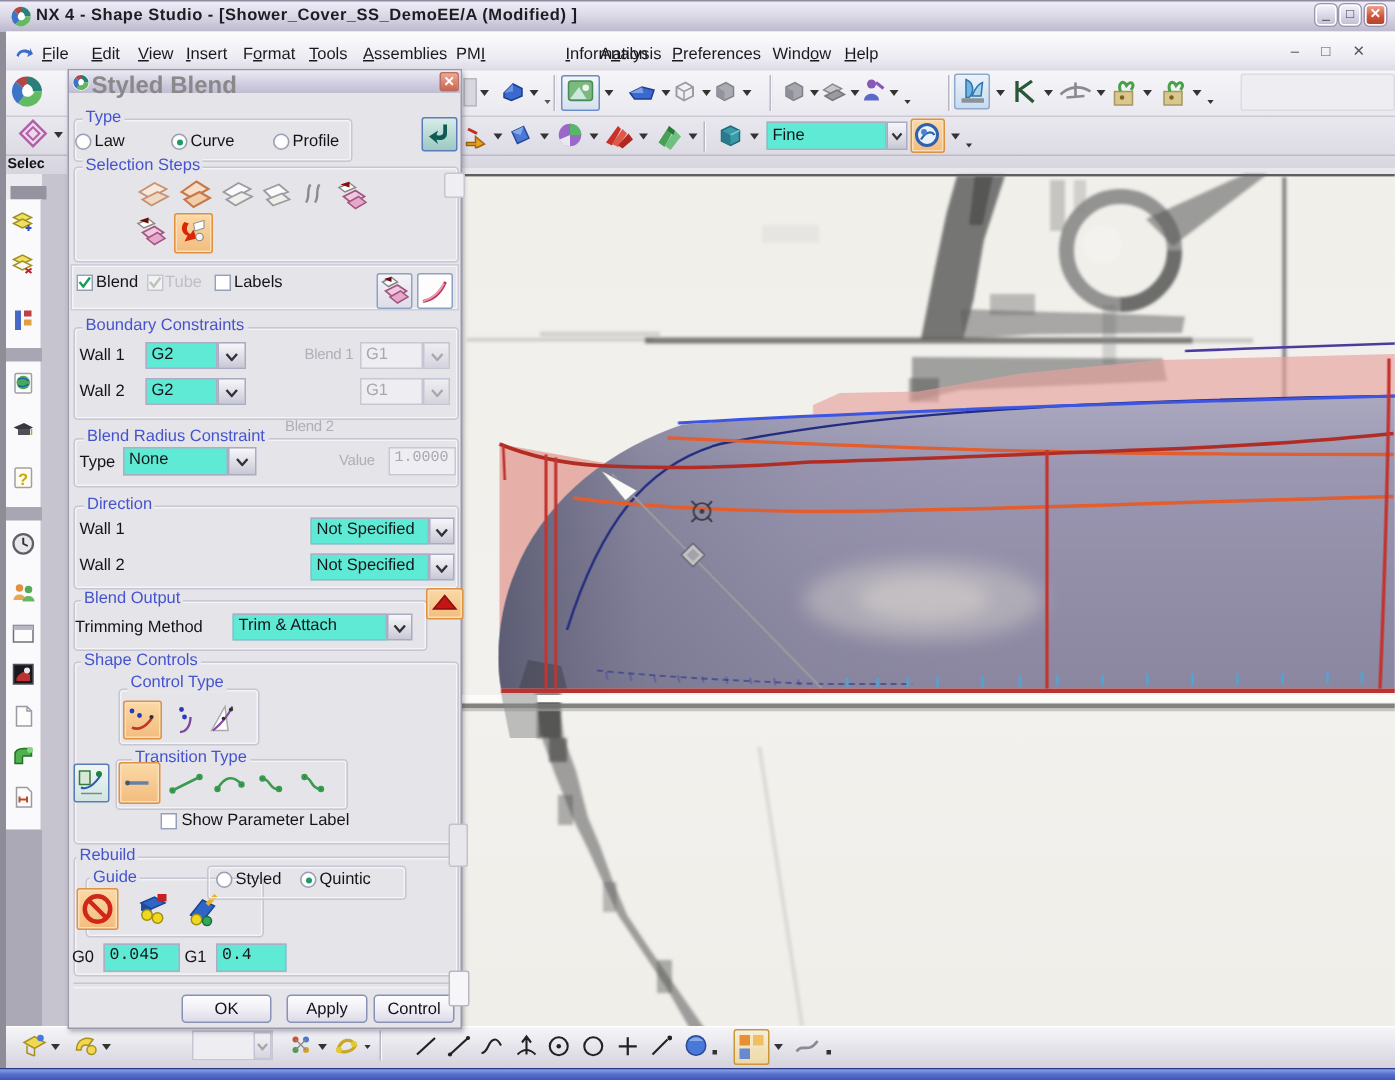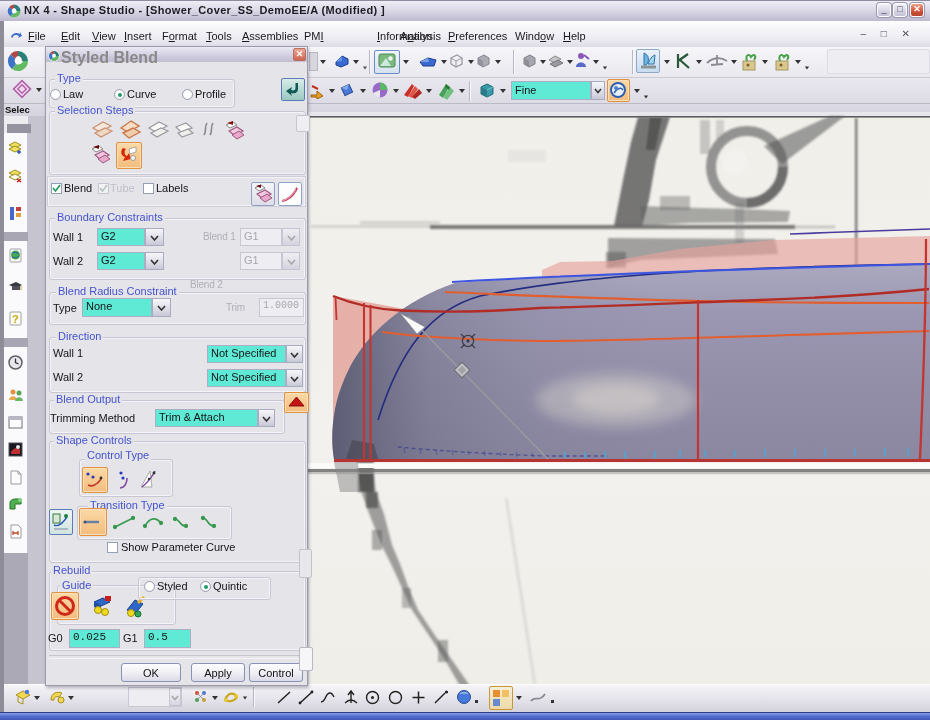--- a/index.html
+++ b/index.html
@@ -648,21 +648,21 @@
 
 <div class="abs grp" style="left:3px;top:245px;width:255px;height:31px;"></div>
 <div class="abs glabel" style="left:10px;top:239px;">Blend Radius Constraint</div>
 <div class="abs rlabel" style="left:7px;top:255px;">Type</div>
 <div class="abs field" style="left:36px;top:251px;width:70px;height:19px;">None</div>
 <div class="abs combtn" style="left:106px;top:251px;width:19px;height:19px;">
         <svg width="9" height="6" style="margin-top:6px;">
           <path d="M1 1 L4.5 5 L8 1" stroke="#333" stroke-width="1.6" fill="none"></path>
         </svg>
       </div>
-<div class="abs dlabel" style="left:180px;top:255px;">Trim</div>
+<div class="abs dlabel" style="left:180px;top:255px;">Value</div>
 <div class="abs field fielddis" style="left:213px;top:251px;width:45px;height:19px;font-family:'Liberation Mono',monospace;font-size:10px;">1.0000</div>
 
 <div class="abs grp" style="left:3px;top:290px;width:255px;height:54px;"></div>
 <div class="abs glabel" style="left:10px;top:284px;">Direction</div>
 <div class="abs rlabel" style="left:7px;top:300px;">Wall 1</div>
 <div class="abs field" style="left:161px;top:298px;width:79px;height:18px;">Not Specified</div>
 <div class="abs combtn" style="left:240px;top:298px;width:17px;height:18px;">
         <svg width="9" height="6" style="margin-top:6px;">
           <path d="M1 1 L4.5 5 L8 1" stroke="#333" stroke-width="1.6" fill="none"></path>
         </svg>
@@ -731,21 +731,21 @@
             <circle cx="49" cy="12" r="1.3" fill="#207838"></circle>
 <path d="M63 8 C68 8 68 16 74 15"></path>
             <circle cx="63" cy="8" r="1.3" fill="#207838"></circle>
             <circle cx="74" cy="15" r="1.3" fill="#207838"></circle>
 <path d="M91 7 C96 7 95 15 102 15"></path>
             <circle cx="91" cy="7" r="1.3" fill="#207838"></circle>
             <circle cx="102" cy="15" r="1.3" fill="#207838"></circle>
 </g>
         </svg></div>
 <div class="abs check" style="left:61px;top:495px;"></div>
-<div class="abs clabel" style="left:75px;top:494px;">Show Parameter Curve</div>
+<div class="abs clabel" style="left:75px;top:494px;">Show Parameter Label</div>
 
 <div class="abs grp" style="left:3px;top:524px;width:255px;height:78px;"></div>
 <div class="abs glabel" style="left:5px;top:518px;">Rebuild</div>
 <div class="abs grp" style="left:11px;top:538px;width:117px;height:38px;"></div>
 <div class="abs glabel" style="left:14px;top:533px;">Guide</div>
 <div class="abs obtn" style="left:5px;top:545px;width:28px;height:28px;"><svg width="26" height="26">
           <circle cx="13" cy="13" r="8.5" fill="none" stroke="#D02818" stroke-width="3"></circle>
           <path d="M7 7 L19 19" stroke="#D02818" stroke-width="3"></path>
         </svg></div>
 <div class="abs" style="left:44px;top:547px;"><svg width="26" height="24">
@@ -760,23 +760,23 @@
           <circle cx="8" cy="19" r="3.5" fill="#F0D820" stroke="#A09010"></circle>
           <circle cx="15" cy="20" r="3" fill="#30A858" stroke="#187038"></circle>
           <path d="M14 8 L20 2 L22 4 L16 10 Z" fill="#E8B020"></path>
         </svg></div>
 <div class="abs grp" style="left:92px;top:530px;width:131px;height:21px;"></div>
 <div class="abs radio" style="left:98px;top:534px;"></div>
       <div class="abs rlabel" style="left:111px;top:533px;">Styled</div>
 <div class="abs radio sel" style="left:154px;top:534px;"></div>
       <div class="abs rlabel" style="left:167px;top:533px;">Quintic</div>
 <div class="abs rlabel" style="left:2px;top:585px;text-align:center;">G0</div>
-<div class="abs field" style="left:23px;top:582px;width:51px;height:19px;font-family:'Liberation Mono',monospace;font-size:11px;">0.025</div>
+<div class="abs field" style="left:23px;top:582px;width:51px;height:19px;font-family:'Liberation Mono',monospace;font-size:11px;">0.045</div>
 <div class="abs rlabel" style="left:77px;top:585px;">G1</div>
-<div class="abs field" style="left:98px;top:582px;width:47px;height:19px;font-family:'Liberation Mono',monospace;font-size:11px;">0.5</div>
+<div class="abs field" style="left:98px;top:582px;width:47px;height:19px;font-family:'Liberation Mono',monospace;font-size:11px;">0.4</div>
 <div class="abs" style="left:3px;top:608px;width:255px;height:2px;border-top:1px solid #C6C5D0;border-bottom:1px solid #F4F3F7;"></div>
 <div class="abs xpbtn" style="left:75px;top:616px;width:60px;height:19px;line-height:18px;">OK</div>
 <div class="abs xpbtn" style="left:145px;top:616px;width:54px;height:19px;line-height:18px;">Apply</div>
 <div class="abs xpbtn" style="left:203px;top:616px;width:54px;height:19px;line-height:18px;">Control</div>
 </div>
 <div class="abs" style="left:299px;top:549px;width:11px;height:27px;background:#E8E7EC;border:1px solid #C2C1CC;border-radius:2px;"></div>
 <div class="abs" style="left:296px;top:115px;width:12px;height:15px;background:#EFEFF3;border:1px solid #C6C5D0;border-radius:2px;"></div>
 <div class="abs" style="left:299px;top:647px;width:12px;height:22px;background:#F6F6F8;border:1px solid #B8B7C2;border-radius:2px;"></div>
 </div>
 </body></html>

